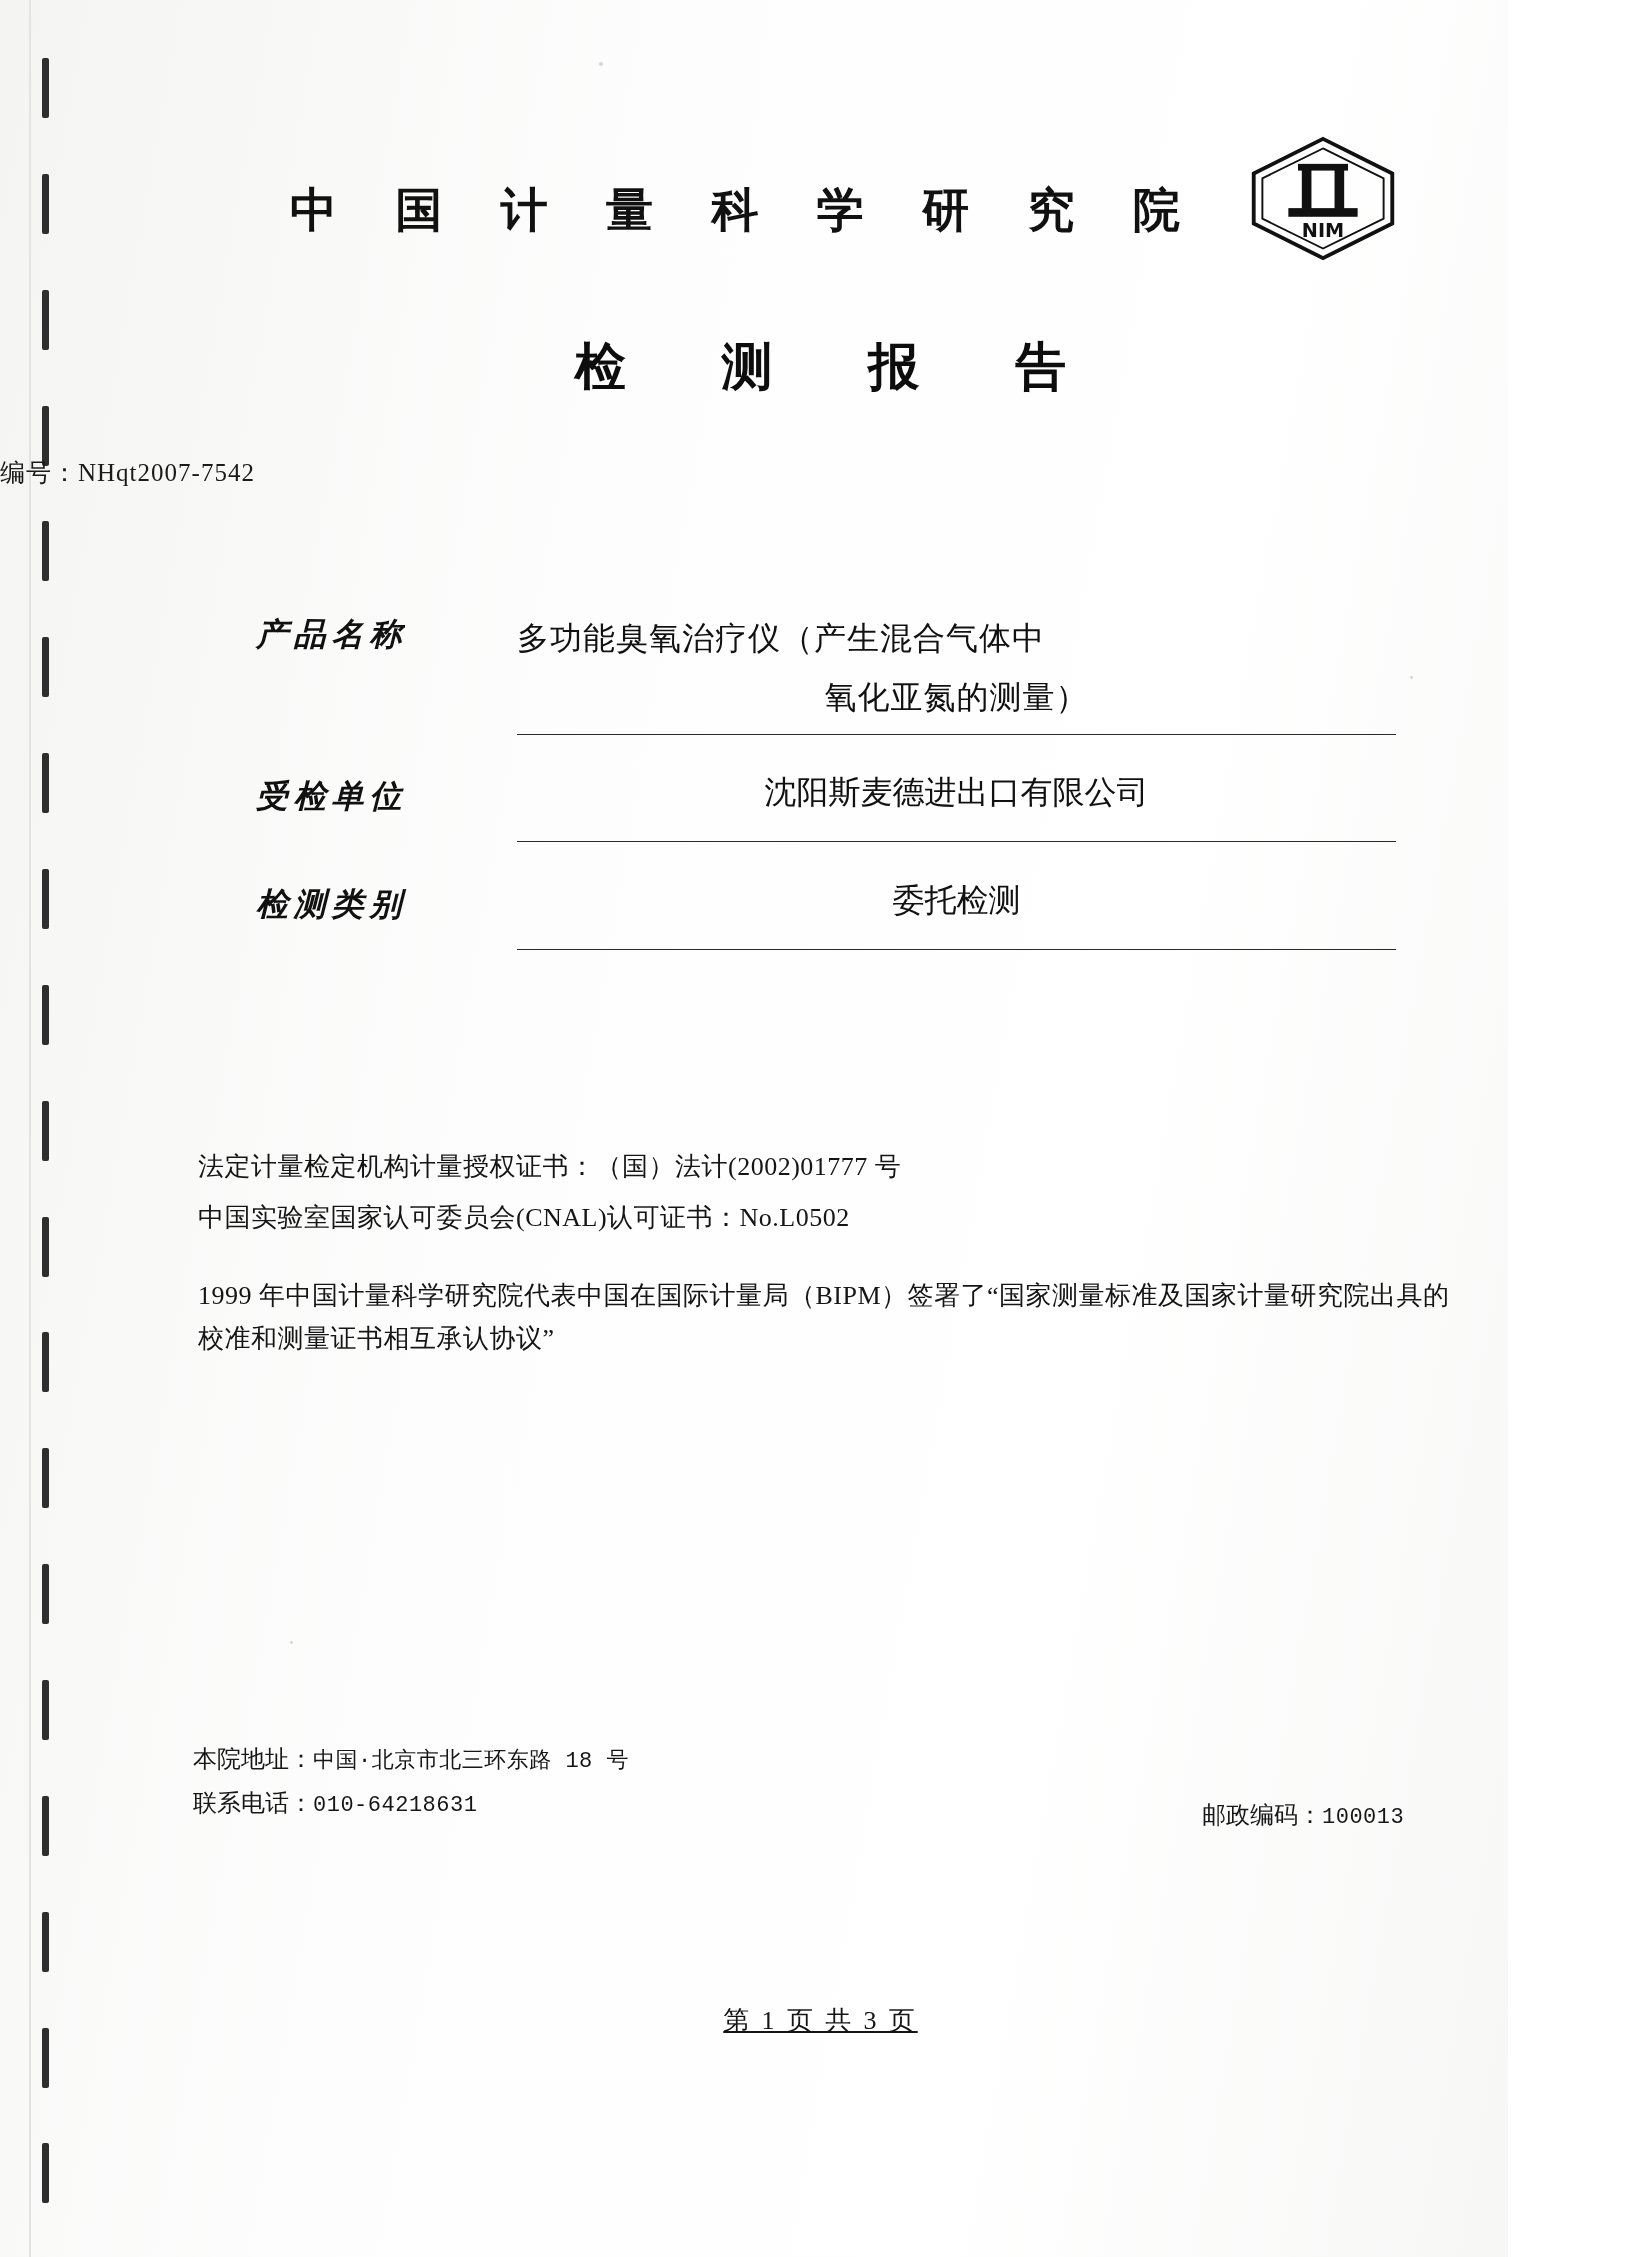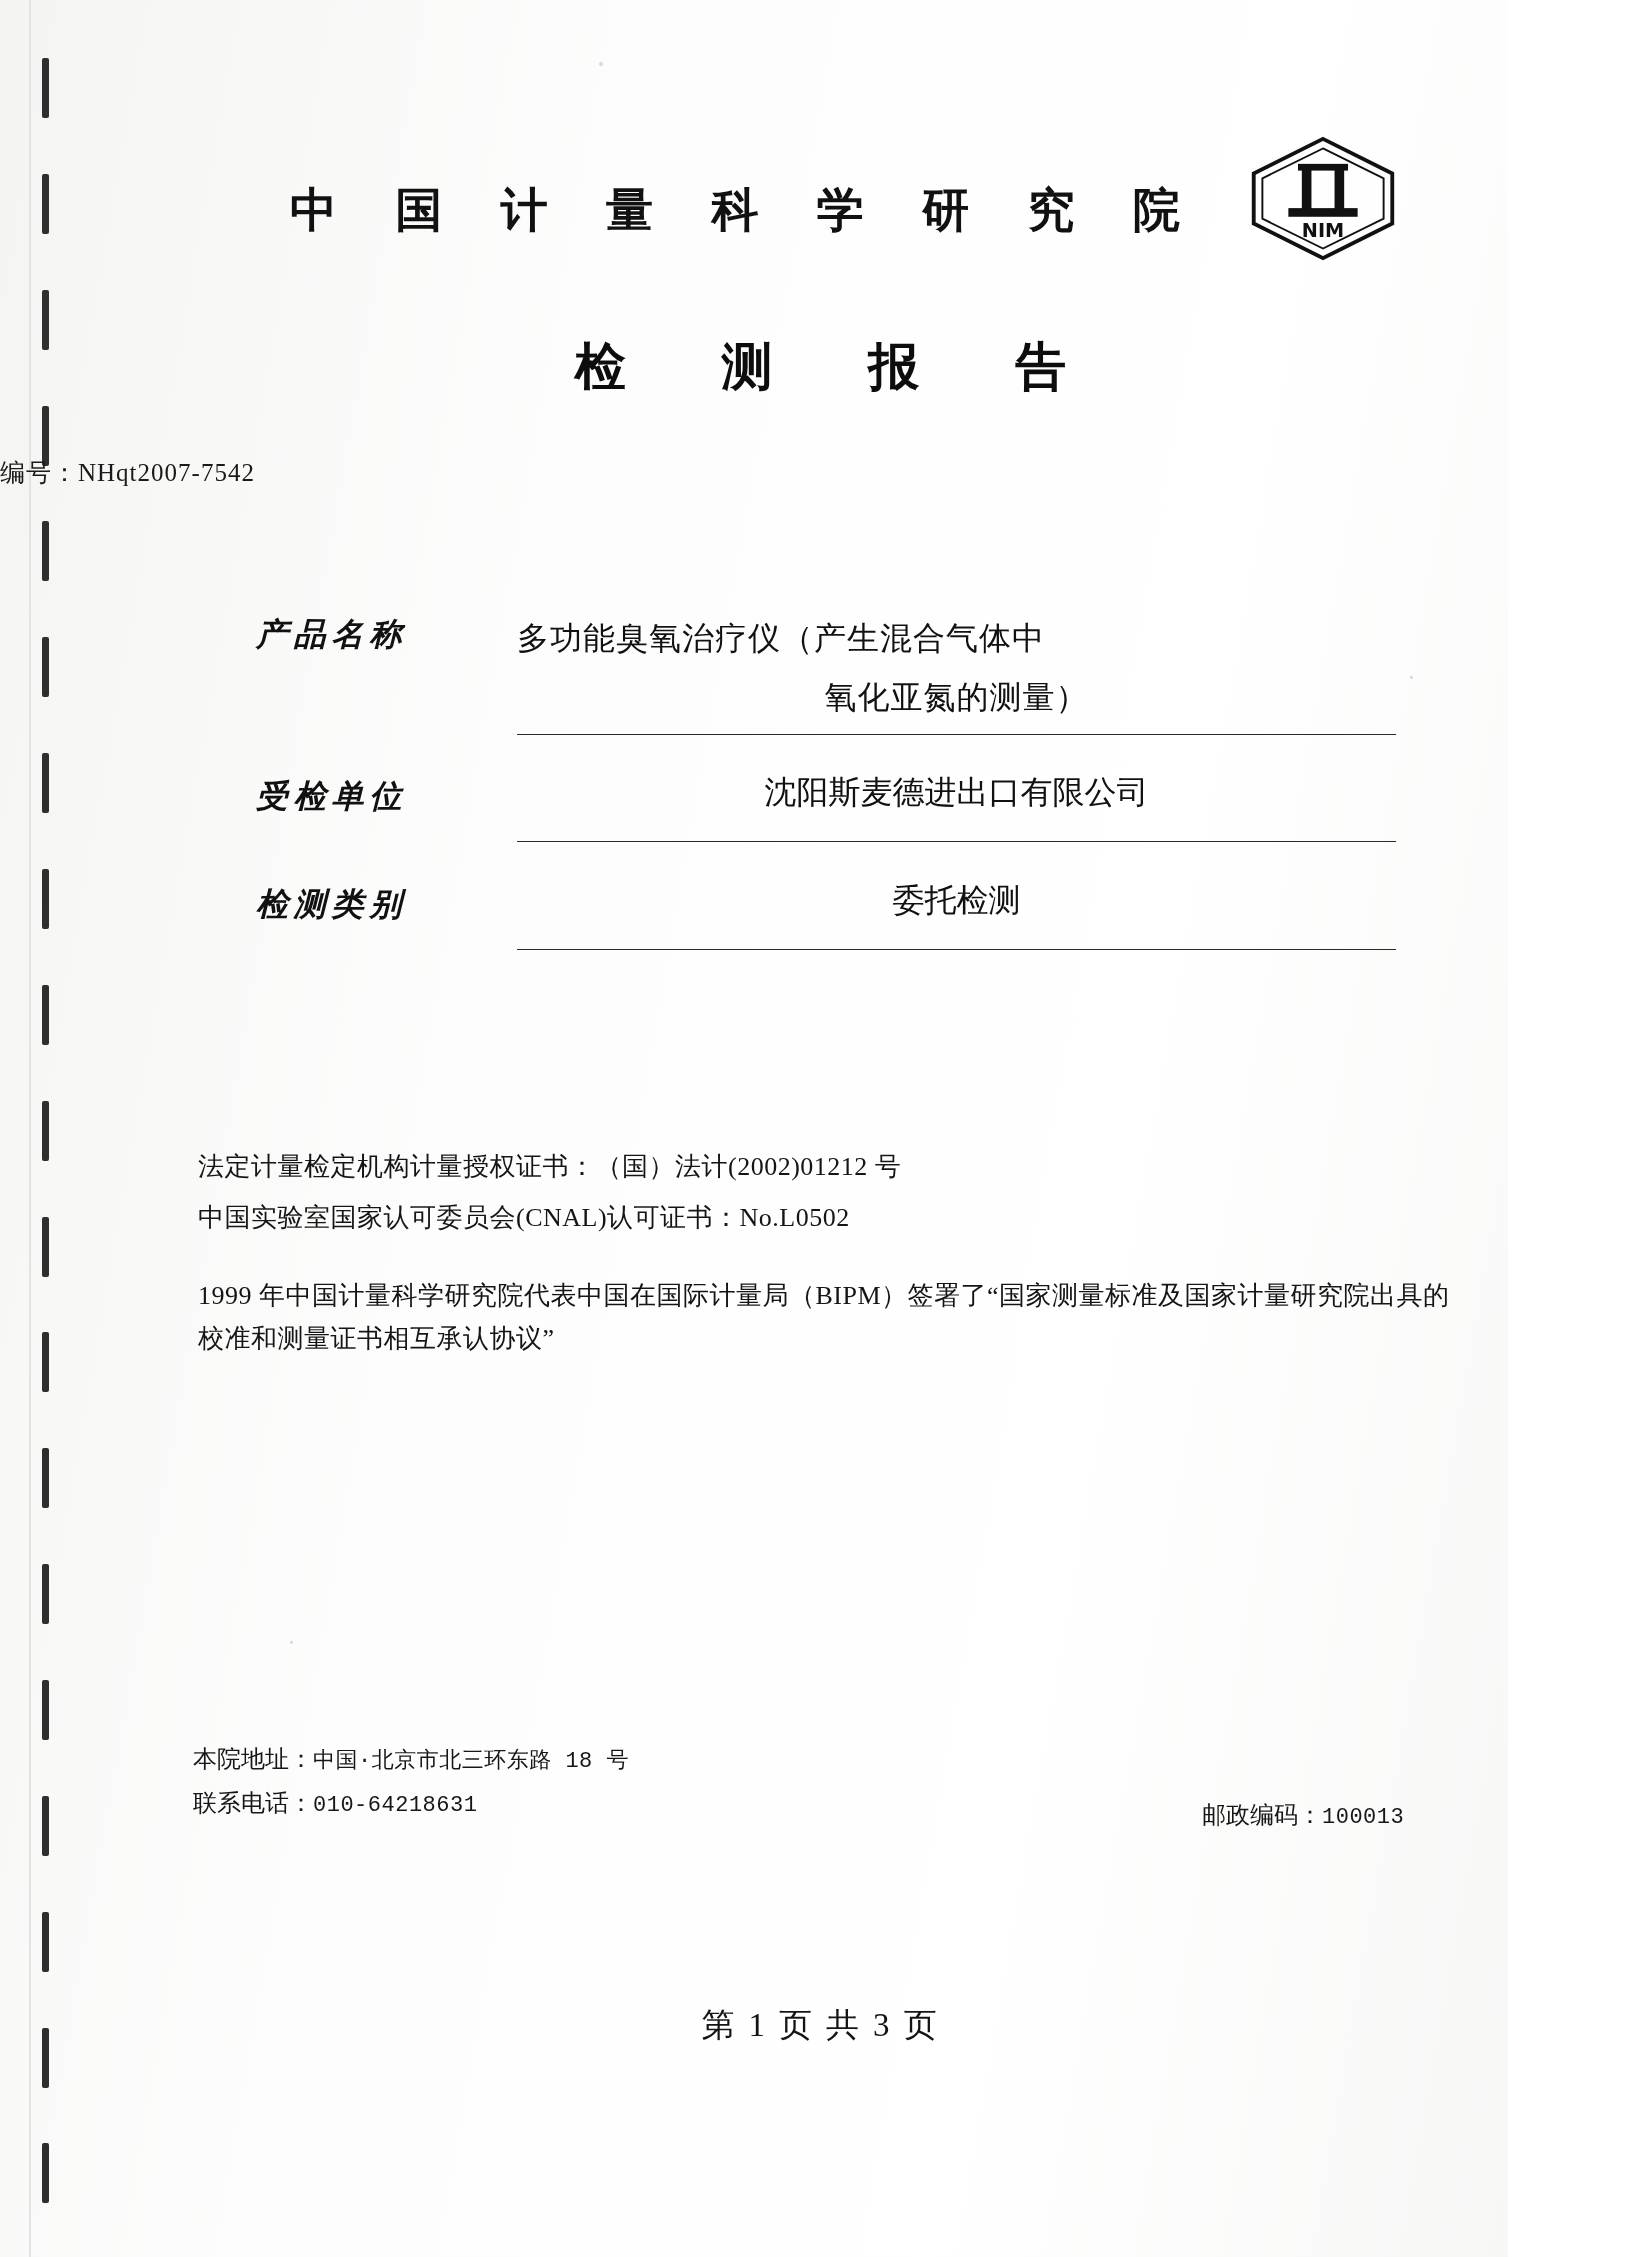--- a/index.html
+++ b/index.html
@@ -202,23 +202,24 @@
     font-size: 22px;
     letter-spacing: 0.5px;
   }
 
   .page-number {
     position: absolute;
     left: 0;
     top: 2003px;
     width: 1641px;
     text-align: center;
-    font-size: 33px;
+    font-size: 26px;
     letter-spacing: 2.9px;
     color: #141414;
+    text-decoration: underline;
   }
 
   
   .speckle {
     position: absolute;
     background: #d7d7d7;
     border-radius: 50%;
   }
 </style>
 </head>
@@ -285,21 +286,21 @@
 
     <div class="field-row" style="height:108px;">
       <div class="field-label" style="top:27px;">检测类别</div>
       <div class="field-value center" style="top:23px;">委托检测</div>
       <div class="rule" style="left:261px; top:93px; width:879px;"></div>
     </div>
 
   </div>
 
   <div class="cert-block">
-    <div class="cert-line">法定计量检定机构计量授权证书：（国）法计(2002)01212 号</div>
+    <div class="cert-line">法定计量检定机构计量授权证书：（国）法计(2002)01777 号</div>
     <div class="cert-line">中国实验室国家认可委员会(CNAL)认可证书：No.L0502</div>
     <div class="cert-para">1999 年中国计量科学研究院代表中国在国际计量局（BIPM）签署了“国家测量标准及国家计量研究院出具的校准和测量证书相互承认协议”</div>
   </div>
 
   <div class="contact">
     <div class="left">
       <div>
         <span>本院地址：</span><span class="mono">中国·北京市北三环东路 18 号</span>
       </div>
       <div>

